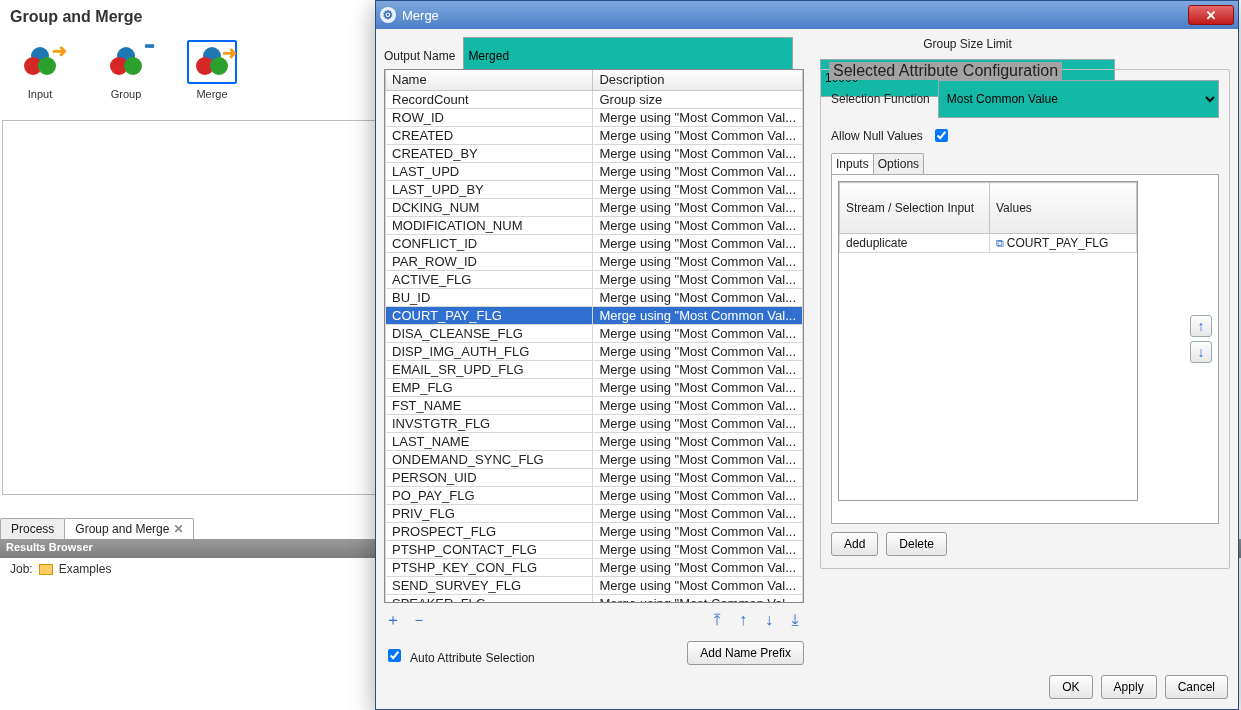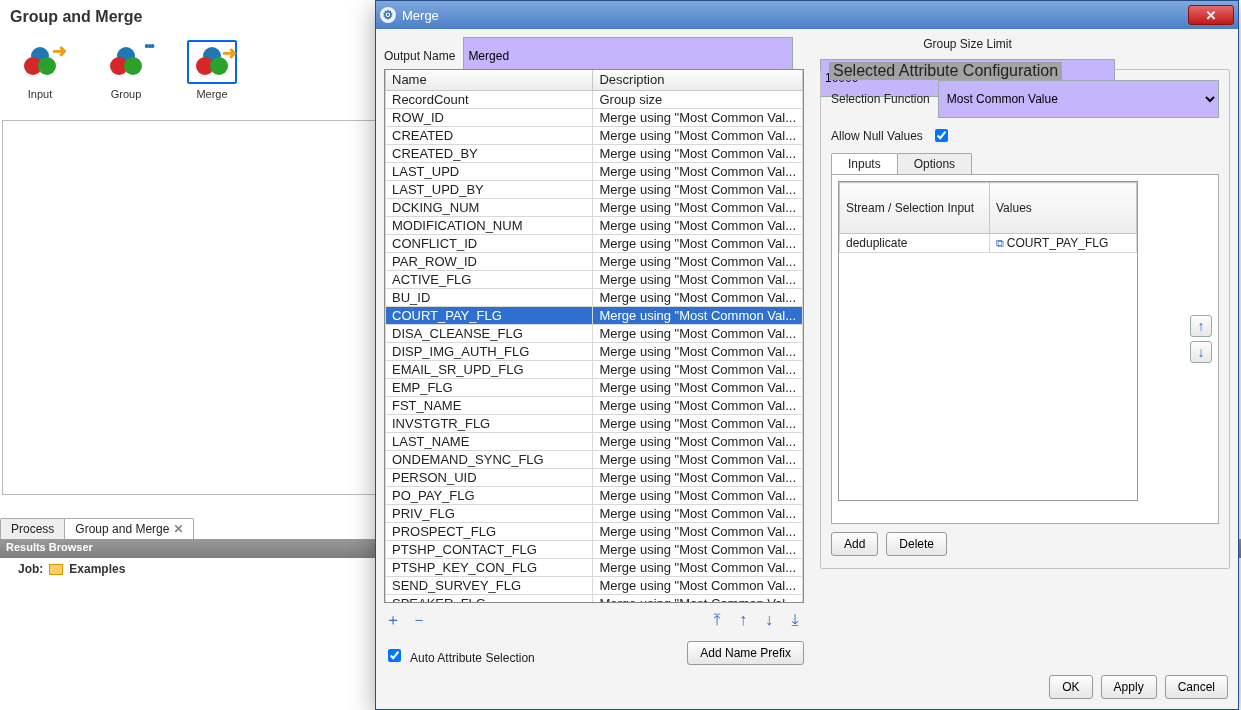--- a/index.html
+++ b/index.html
@@ -17,52 +17,52 @@
   .venn .b{background:#1f77b4;left:11px;top:0;}
   .arrow-over{position:absolute;right:-2px;top:0;font-size:18px;color:#f39c12;font-weight:bold;}
   .dots-over{position:absolute;right:-2px;top:-2px;font-size:14px;color:#1f77b4;letter-spacing:-2px;}
   .workspace-box{position:absolute;left:2px;top:120px;width:1230px;height:375px;border:1px solid #bbb;background:#fff;}
   
   .lower-tabs{position:absolute;left:0;top:515px;height:24px;display:flex;align-items:end;}
   .lower-tab{padding:3px 10px;border:1px solid #aaa;border-bottom:none;background:#eee;font-size:12px;margin-right:-1px;border-top-left-radius:2px;border-top-right-radius:2px;}
   .lower-tab.active{background:#fff;}
   .tab-close{margin-left:4px;color:#888;font-weight:bold;}
   .results-bar{position:absolute;left:0;top:539px;right:0;height:19px;background:linear-gradient(#9a9a9a,#7d7d7d);color:#fff;font-size:11px;font-weight:bold;padding:2px 6px;}
-  .job-row{position:absolute;left:18px;top:562px;font-size:12px;color:#333;display:flex;align-items:center;gap:6px;font-weight:bold;}
+  .job-row{position:absolute;left:10px;top:562px;font-size:12px;color:#333;display:flex;align-items:center;gap:6px;}
   .job-icon{width:14px;height:11px;background:#fc6;border:1px solid #c90;display:inline-block;}
   
   .dialog{position:absolute;left:375px;top:0;width:864px;height:710px;border:1px solid #254e8c;background:#f4f4f4;box-shadow:0 6px 24px rgba(0,0,0,.35);}
   .titlebar{height:28px;background:linear-gradient(#7fa9dd,#4b7ec8);display:flex;align-items:center;padding:0 4px;color:#fff;}
   .titlebar .gear{width:16px;height:16px;border-radius:50%;background:#eaf2fb;color:#3a6fb7;font-size:12px;display:flex;align-items:center;justify-content:center;margin-right:6px;font-weight:bold;}
   .titlebar .title{font-size:13px;font-weight:normal;}
   .closebtn{margin-left:auto;width:46px;height:20px;border-radius:3px;background:linear-gradient(#e56a6a,#c11919);border:1px solid #8e0f0f;display:flex;align-items:center;justify-content:center;color:#fff;font-weight:bold;font-size:13px;}
   .dlg-body{position:absolute;left:8px;top:36px;right:8px;bottom:44px;}
   .lbl{font-size:12px;white-space:nowrap;}
-  input.txt, select.sel{height:38px;border:1px solid #9aa;background:#c4b5fd;font-size:12px;padding:1px 4px;}
+  input.txt, select.sel{height:38px;border:1px solid #9aa;background:#14b8a6;font-size:12px;padding:1px 4px;}
   .leftcol{position:absolute;left:0;top:32px;width:420px;bottom:0;display:flex;flex-direction:column;}
   .rightcol{position:absolute;left:436px;top:0;right:0;bottom:0;}
   .grid{flex:1;border:1px solid #8a8a8a;background:#fff;overflow:hidden;position:relative;}
   .grid table{border-collapse:collapse;width:100%;font-size:13px;table-layout:fixed;}
   .grid thead th{position:sticky;top:0;background:linear-gradient(#fdfdfd,#ececec);border:1px solid #c6c6c6;border-top:none;text-align:left;padding:2px 6px;font-weight:normal;height:20px;}
   .grid tbody td{border:1px solid #d8d8d8;border-top:none;padding:1px 6px;height:15px;white-space:nowrap;overflow:hidden;text-overflow:ellipsis;}
   .grid tbody tr.sel td{background:#2f6fd0;color:#fff;}
   .grid .scroll{position:absolute;inset:0;overflow-y:scroll;}
   .col-name{width:198px;}
   .col-desc{width:200px;}
   .tool-row{display:flex;align-items:center;gap:8px;height:26px;margin-top:4px;}
   .tool-row .spacer{flex:1;}
   .icon-btn{width:18px;height:18px;display:flex;align-items:center;justify-content:center;color:#2f6fd0;font-size:16px;cursor:pointer;}
   .plain-btn{height:24px;border:1px solid #999;background:linear-gradient(#fefefe,#e6e6e6);border-radius:3px;padding:0 12px;font-size:12px;cursor:pointer;}
   .auto-row{display:flex;align-items:flex-end;gap:6px;margin-top:8px;}
   
   .fieldset{border:1px solid #c2c2c2;border-radius:2px;margin-top:32px;padding:10px 10px 12px;position:relative;}
   .fieldset .legend{position:absolute;top:-8px;left:8px;background:#a3a3a3;padding:0 4px;font-size:16px;}
   .sel-row{display:flex;align-items:center;gap:8px;margin-bottom:8px;}
   .tabs{display:flex;margin-top:6px;}
-  .tab{padding:3px 16px;border:1px solid #aaa;background:#eee;border-bottom:none;font-size:12px;border-top-left-radius:2px;border-top-right-radius:2px;margin-right:-1px;text-align:right;}
+  .tab{padding:3px 4px;border:1px solid #aaa;background:#eee;border-bottom:none;font-size:12px;border-top-left-radius:2px;border-top-right-radius:2px;margin-right:-1px;text-align:right;}
   .tab.active{background:#fff;}
   .tab-panel{border:1px solid #aaa;background:#fff;height:350px;position:relative;padding:6px;}
   .inner-grid{border:1px solid #999;width:300px;height:320px;overflow:hidden;}
   .inner-grid table{border-collapse:collapse;width:100%;font-size:12px;}
   .inner-grid th{background:linear-gradient(#fdfdfd,#ececec);border:1px solid #c6c6c6;text-align:left;padding:18px 6px;font-weight:normal;}
   .inner-grid td{border:1px solid #d8d8d8;border-top:none;padding:2px 6px;}
   .side-arrows{position:absolute;right:6px;top:140px;display:flex;flex-direction:column;gap:4px;}
   .side-arrows .ab{width:22px;height:22px;border:1px solid #9aa;background:linear-gradient(#fdfdfd,#e8e8e8);display:flex;align-items:center;justify-content:center;color:#2f6fd0;font-size:14px;border-radius:3px;}
   .bottom-btns{display:flex;gap:8px;margin-top:8px;}
   

